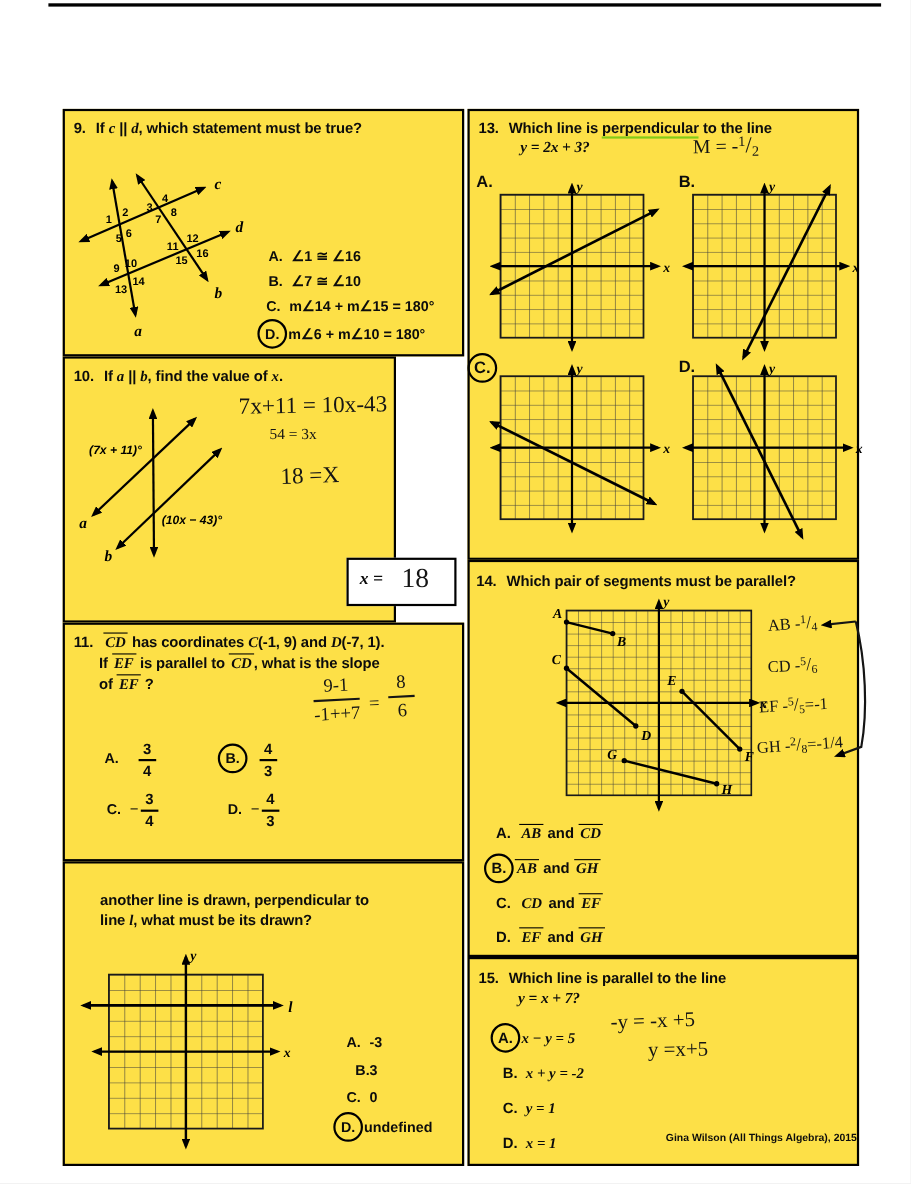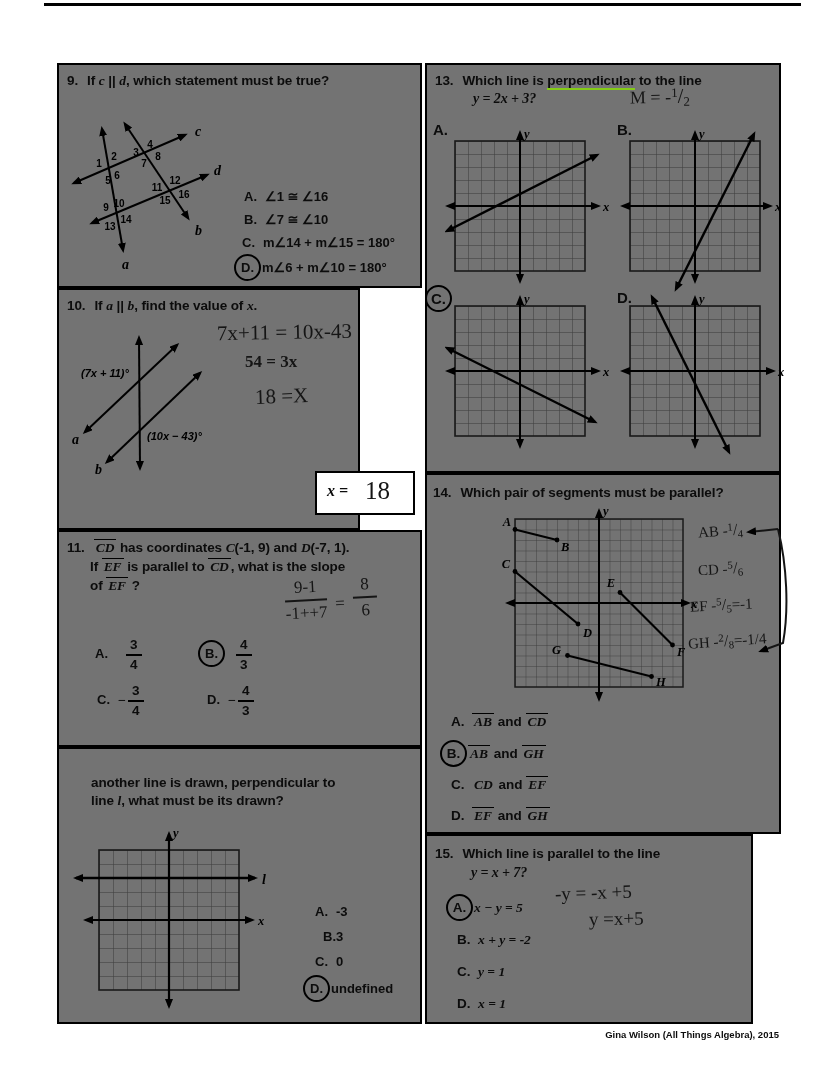--- a/index.html
+++ b/index.html
@@ -1,18 +1,18 @@
 <!DOCTYPE html>
 <html><head>
 <meta charset="utf-8">
 <style>
   html,body{margin:0;padding:0;background:#e8e8e8;}
   .page{position:relative;width:828px;height:1076px;background:#ffffff;overflow:hidden;
         font-family:"Liberation Sans",sans-serif;color:#0c0c0c;}
-  .box{position:absolute;background:#737373;border:2.4px solid #000;box-sizing:border-box;}
+  .box{position:absolute;background:#fde047;border:2.4px solid #000;box-sizing:border-box;margin-top:36px;}
   .abs{position:absolute;}
   .t{font:700 13.5px/17.5px "Liberation Sans",sans-serif;letter-spacing:-0.1px;white-space:nowrap;}
   .qnum{margin-right:9px;}
   .mv{font-family:"Liberation Serif",serif;font-style:italic;font-weight:700;}
   .und{border-bottom:2px solid #84cc16;padding-bottom:0px;}
   .seg{font:700 italic 13.5px "Liberation Serif",serif;display:inline-block;border-top:1.7px solid #000;padding:0 2px;line-height:1.15;}
   .seg.nov{border-top-color:transparent;}
   .opt{position:absolute;font:700 13px "Liberation Sans",sans-serif;white-space:nowrap;}
   .letter{display:inline-block;min-width:21px;}
   .circ{display:inline-flex;align-items:center;justify-content:center;width:23px;height:23px;
@@ -97,21 +97,21 @@
         <line x1="70" y1="12" x2="71" y2="142" marker-start="url(#ar)" marker-end="url(#ar)"></line>
         <line x1="16" y1="106" x2="108" y2="19" marker-start="url(#ar)" marker-end="url(#ar)"></line>
         <line x1="38" y1="136" x2="131" y2="47" marker-start="url(#ar)" marker-end="url(#ar)"></line>
       </g>
       <text class="lbl" x="3" y="118">a</text>
       <text class="lbl" x="26" y="148">b</text>
       <text x="12" y="51" style="font:700 11px 'Liberation Sans',sans-serif;font-style:italic;">(7x + 11)°</text>
       <text x="78" y="114" style="font:700 11px 'Liberation Sans',sans-serif;font-style:italic;">(10x − 43)°</text>
     </svg>
     <div class="hw" style="left:158px;top:30px;font-size:21px;transform:rotate(-1deg);">7x+11 = 10x-43</div>
-    <div class="hw" style="left:186px;top:62px;font-size:17px;font-weight:bold;">54 = 3x</div>
+    <div class="hw" style="left:186px;top:62px;font-size:14px;">54 = 3x</div>
     <div class="hw" style="left:196px;top:94px;font-size:21px;transform:rotate(-2deg);">18 =X</div>
     <div class="ansbox" style="left:256px;top:181px;width:96px;height:40px;">
       <span class="abs mv" style="left:10px;top:9px;font-size:16px;">x =</span>
       <span class="abs hw" style="left:48px;top:4px;font-size:25px;">18</span>
     </div>
   </div>
 
   <div class="box" style="left:57px;top:530px;width:365px;height:217px;">
     <div class="abs t" style="left:8px;top:7px;">
       <span class="qnum">11.</span><span class="seg">CD</span><span> has coordinates </span><span class="mv">C</span><span>(-1, 9)</span><span> and </span><span class="mv">D</span><span>(-7, 1).</span>
@@ -306,21 +306,21 @@
         <path d="M351 54 C360 90 362 135 356 168 L334 176" marker-end="url(#ar)"></path>
       </g>
     </svg>
 
     <div class="opt" style="left:24px;top:238px;font-size:13.5px;"><span class="letter">A.</span><span class="seg">AB</span> <span>and</span> <span class="seg">CD</span></div>
     <div class="opt" style="left:19px;top:269px;font-size:13.5px;"><span class="letter circ">B.</span><span class="seg">AB</span> <span>and</span> <span class="seg">GH</span></div>
     <div class="opt" style="left:24px;top:301px;font-size:13.5px;"><span class="letter">C.</span><span class="seg nov">CD</span> <span>and</span> <span class="seg">EF</span></div>
     <div class="opt" style="left:24px;top:332px;font-size:13.5px;"><span class="letter">D.</span><span class="seg">EF</span> <span>and</span> <span class="seg">GH</span></div>
   </div>
 
-  <div class="box" style="left:425px;top:834px;width:328px;height:190px;">
+  <div class="box" style="left:425px;top:834px;width:356px;height:190px;">
     <div class="abs t" style="left:8px;top:9px;">
       <span class="qnum">15.</span><span>Which line is parallel to the line</span>
     </div>
     <div class="abs t mv" style="left:44px;top:28px;font-size:14px;">y = x + 7?</div>
     <div class="opt" style="left:25px;top:62px;font-size:13.5px;"><span class="letter circ">A.</span><span class="mv">x − y = 5</span></div>
     <div class="opt" style="left:30px;top:96px;font-size:13.5px;"><span class="letter">B.</span><span class="mv">x + y = -2</span></div>
     <div class="opt" style="left:30px;top:128px;font-size:13.5px;"><span class="letter">C.</span><span class="mv">y = 1</span></div>
     <div class="opt" style="left:30px;top:160px;font-size:13.5px;"><span class="letter">D.</span><span class="mv">x = 1</span></div>
     <div class="hw" style="left:128px;top:46px;font-size:19px;transform:rotate(-2deg);">-y = -x +5</div>
     <div class="hw" style="left:162px;top:72px;font-size:19px;transform:rotate(-1deg);">y =x+5</div>

